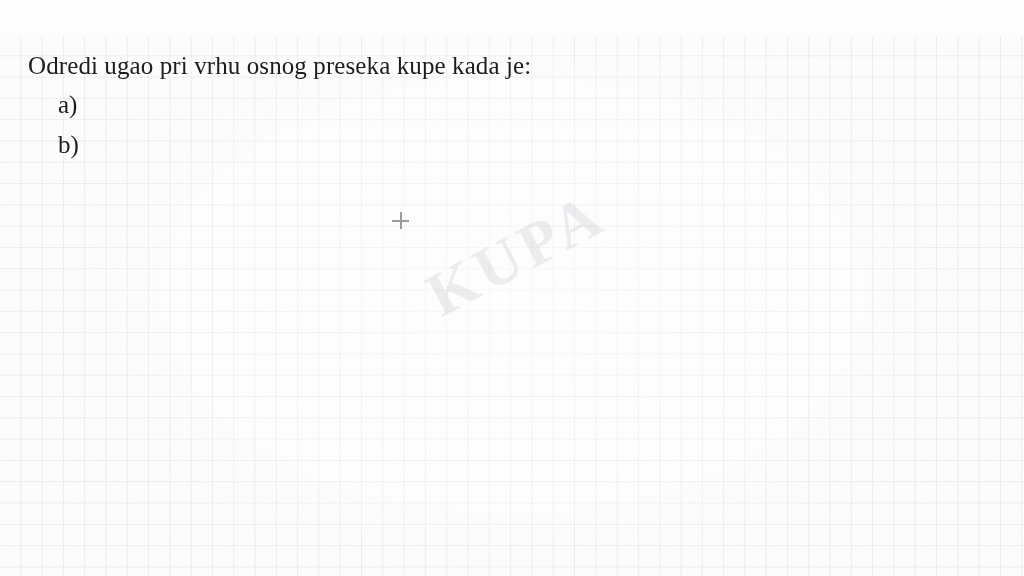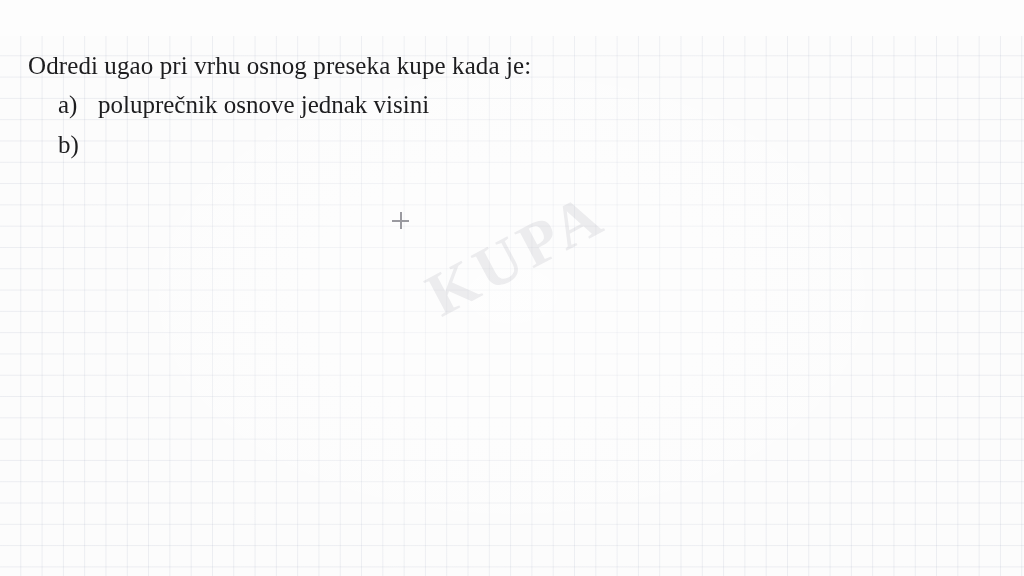--- a/index.html
+++ b/index.html
@@ -145,21 +145,20 @@
 
 <div id="page">
 
   <div id="paper-texture"></div>
 
   <div id="problem">
     <div id="problem-statement">Odredi ugao pri vrhu osnog preseka kupe kada je:</div>
 
     <div class="sub-item">
       <span class="sub-label">a)</span>
-      <span class="sub-text">poluprečnik osnove jednak visini</span>
     </div>
 
     <div class="sub-item">
       <span class="sub-label">b)</span>
     </div>
   </div>
 
   <div id="cursor-mark"></div>
 
   <div id="watermark">KUPA</div>

